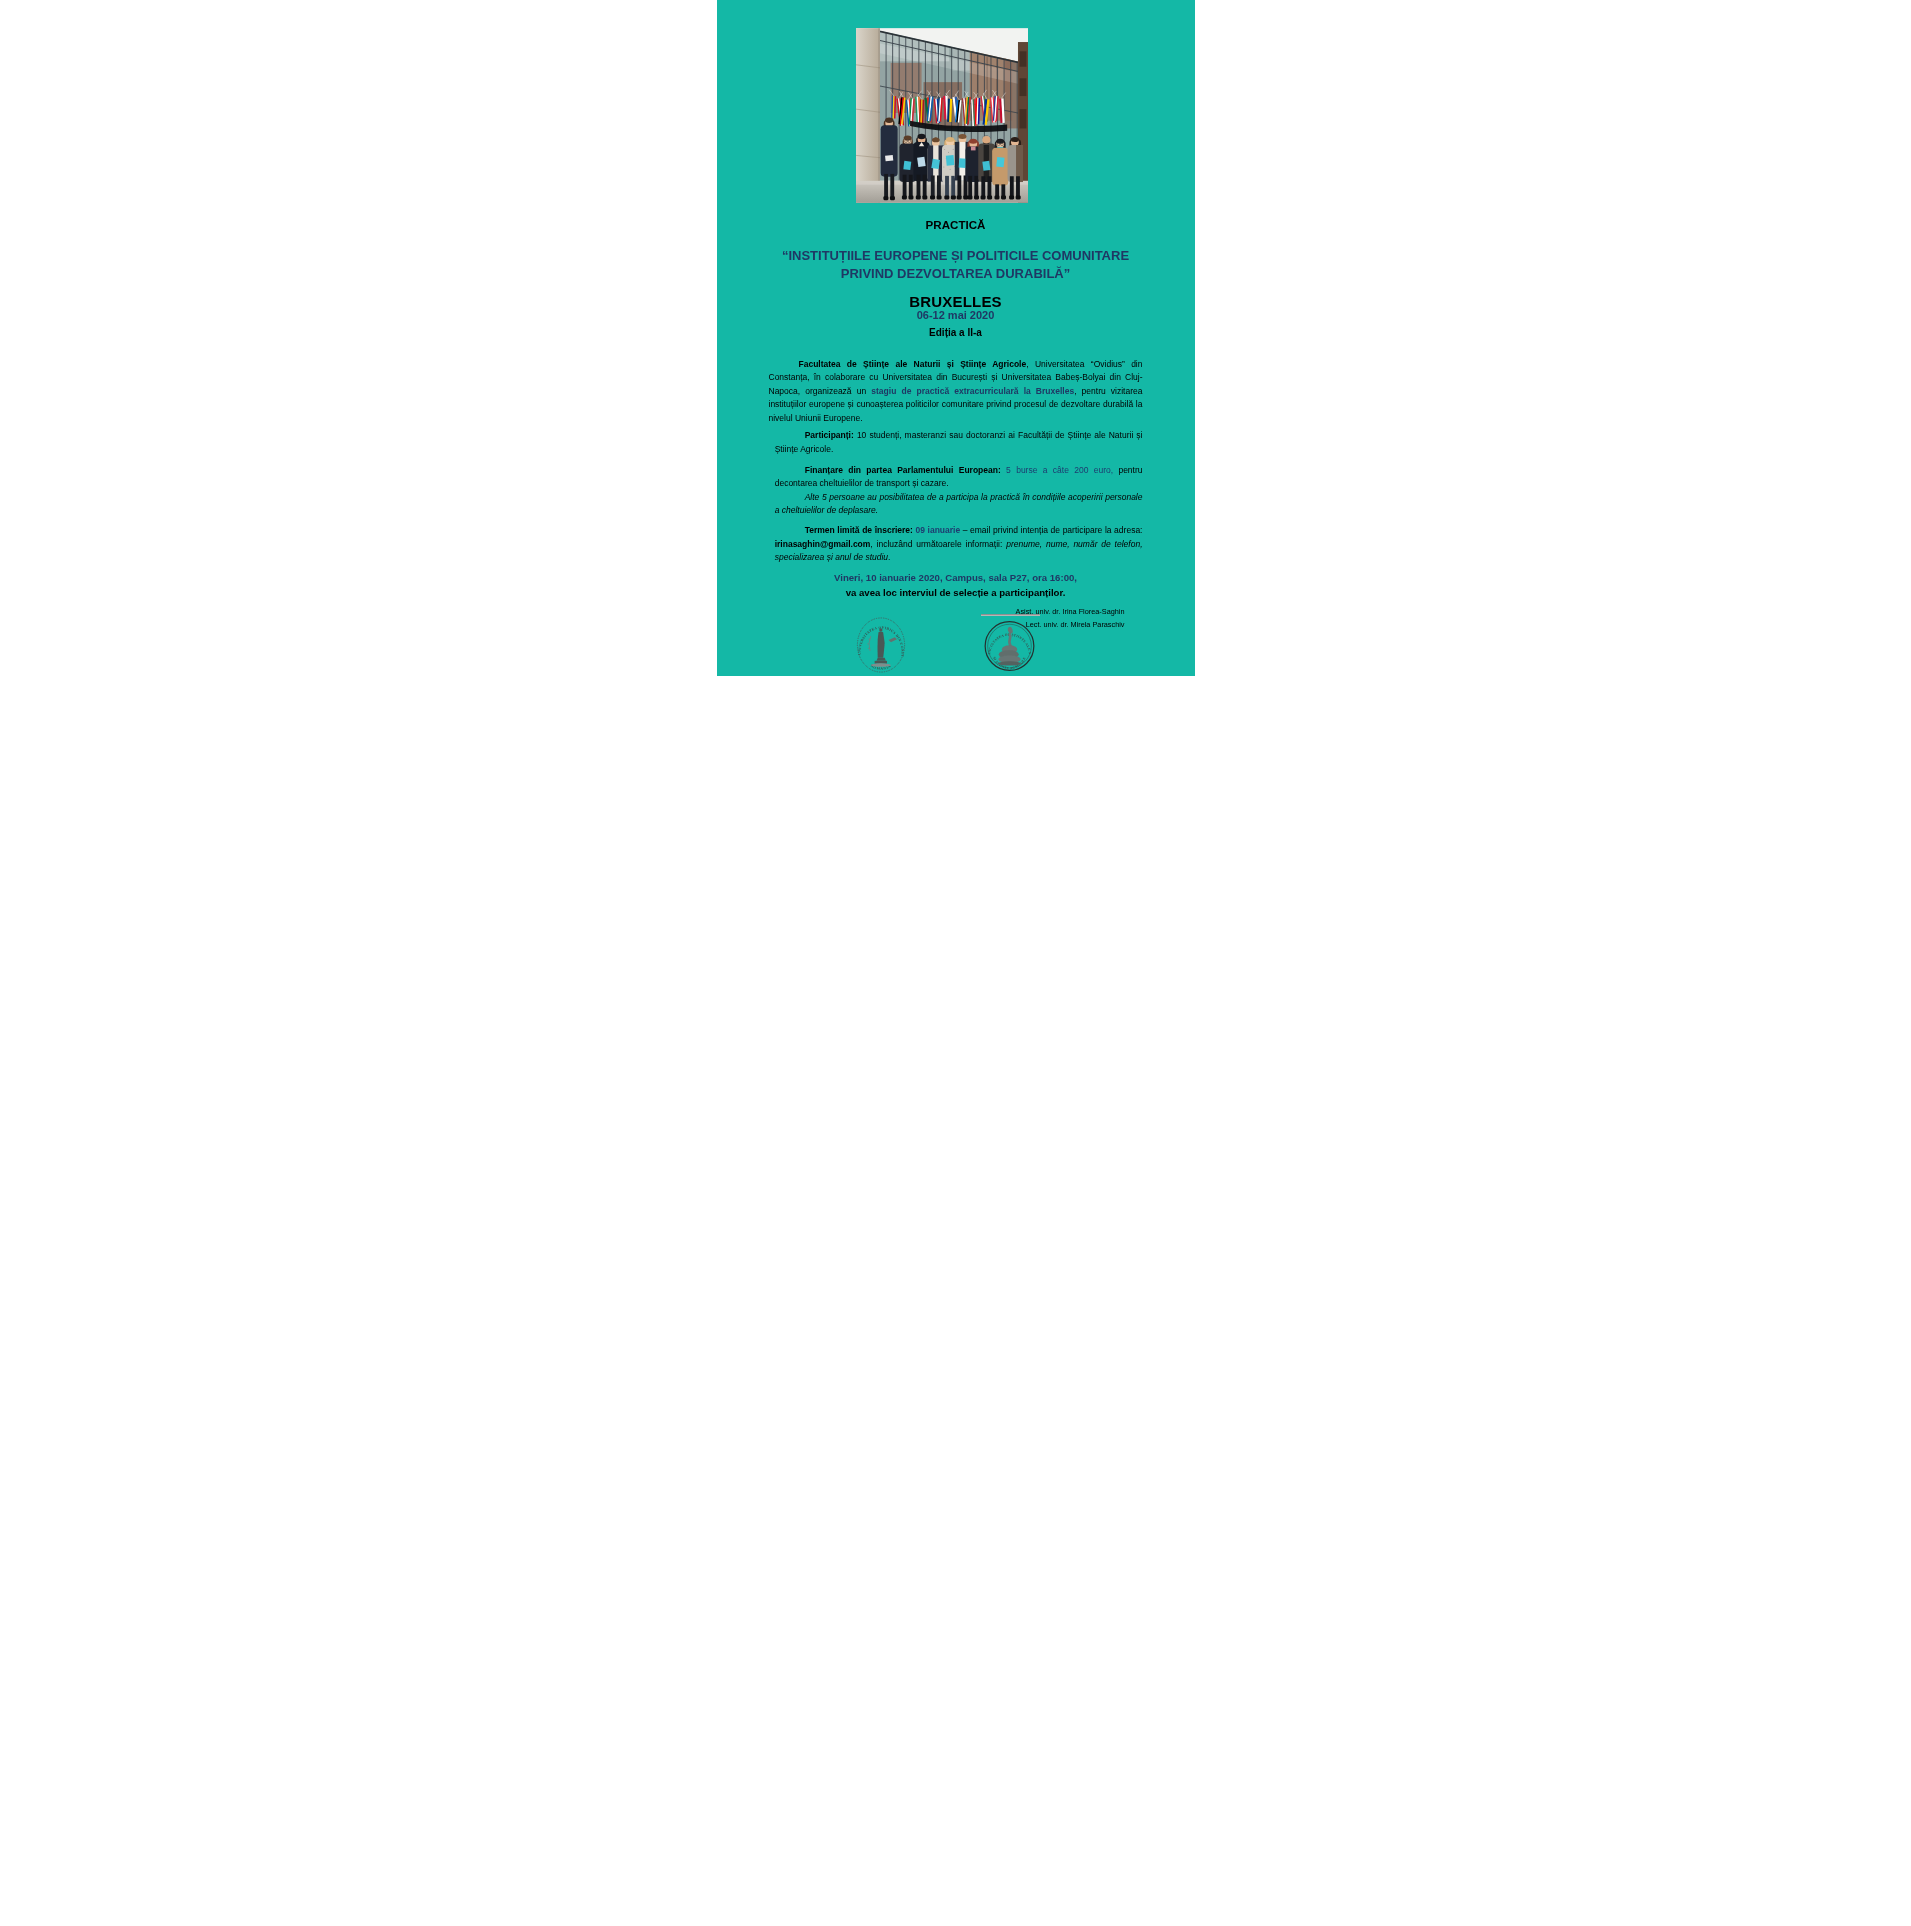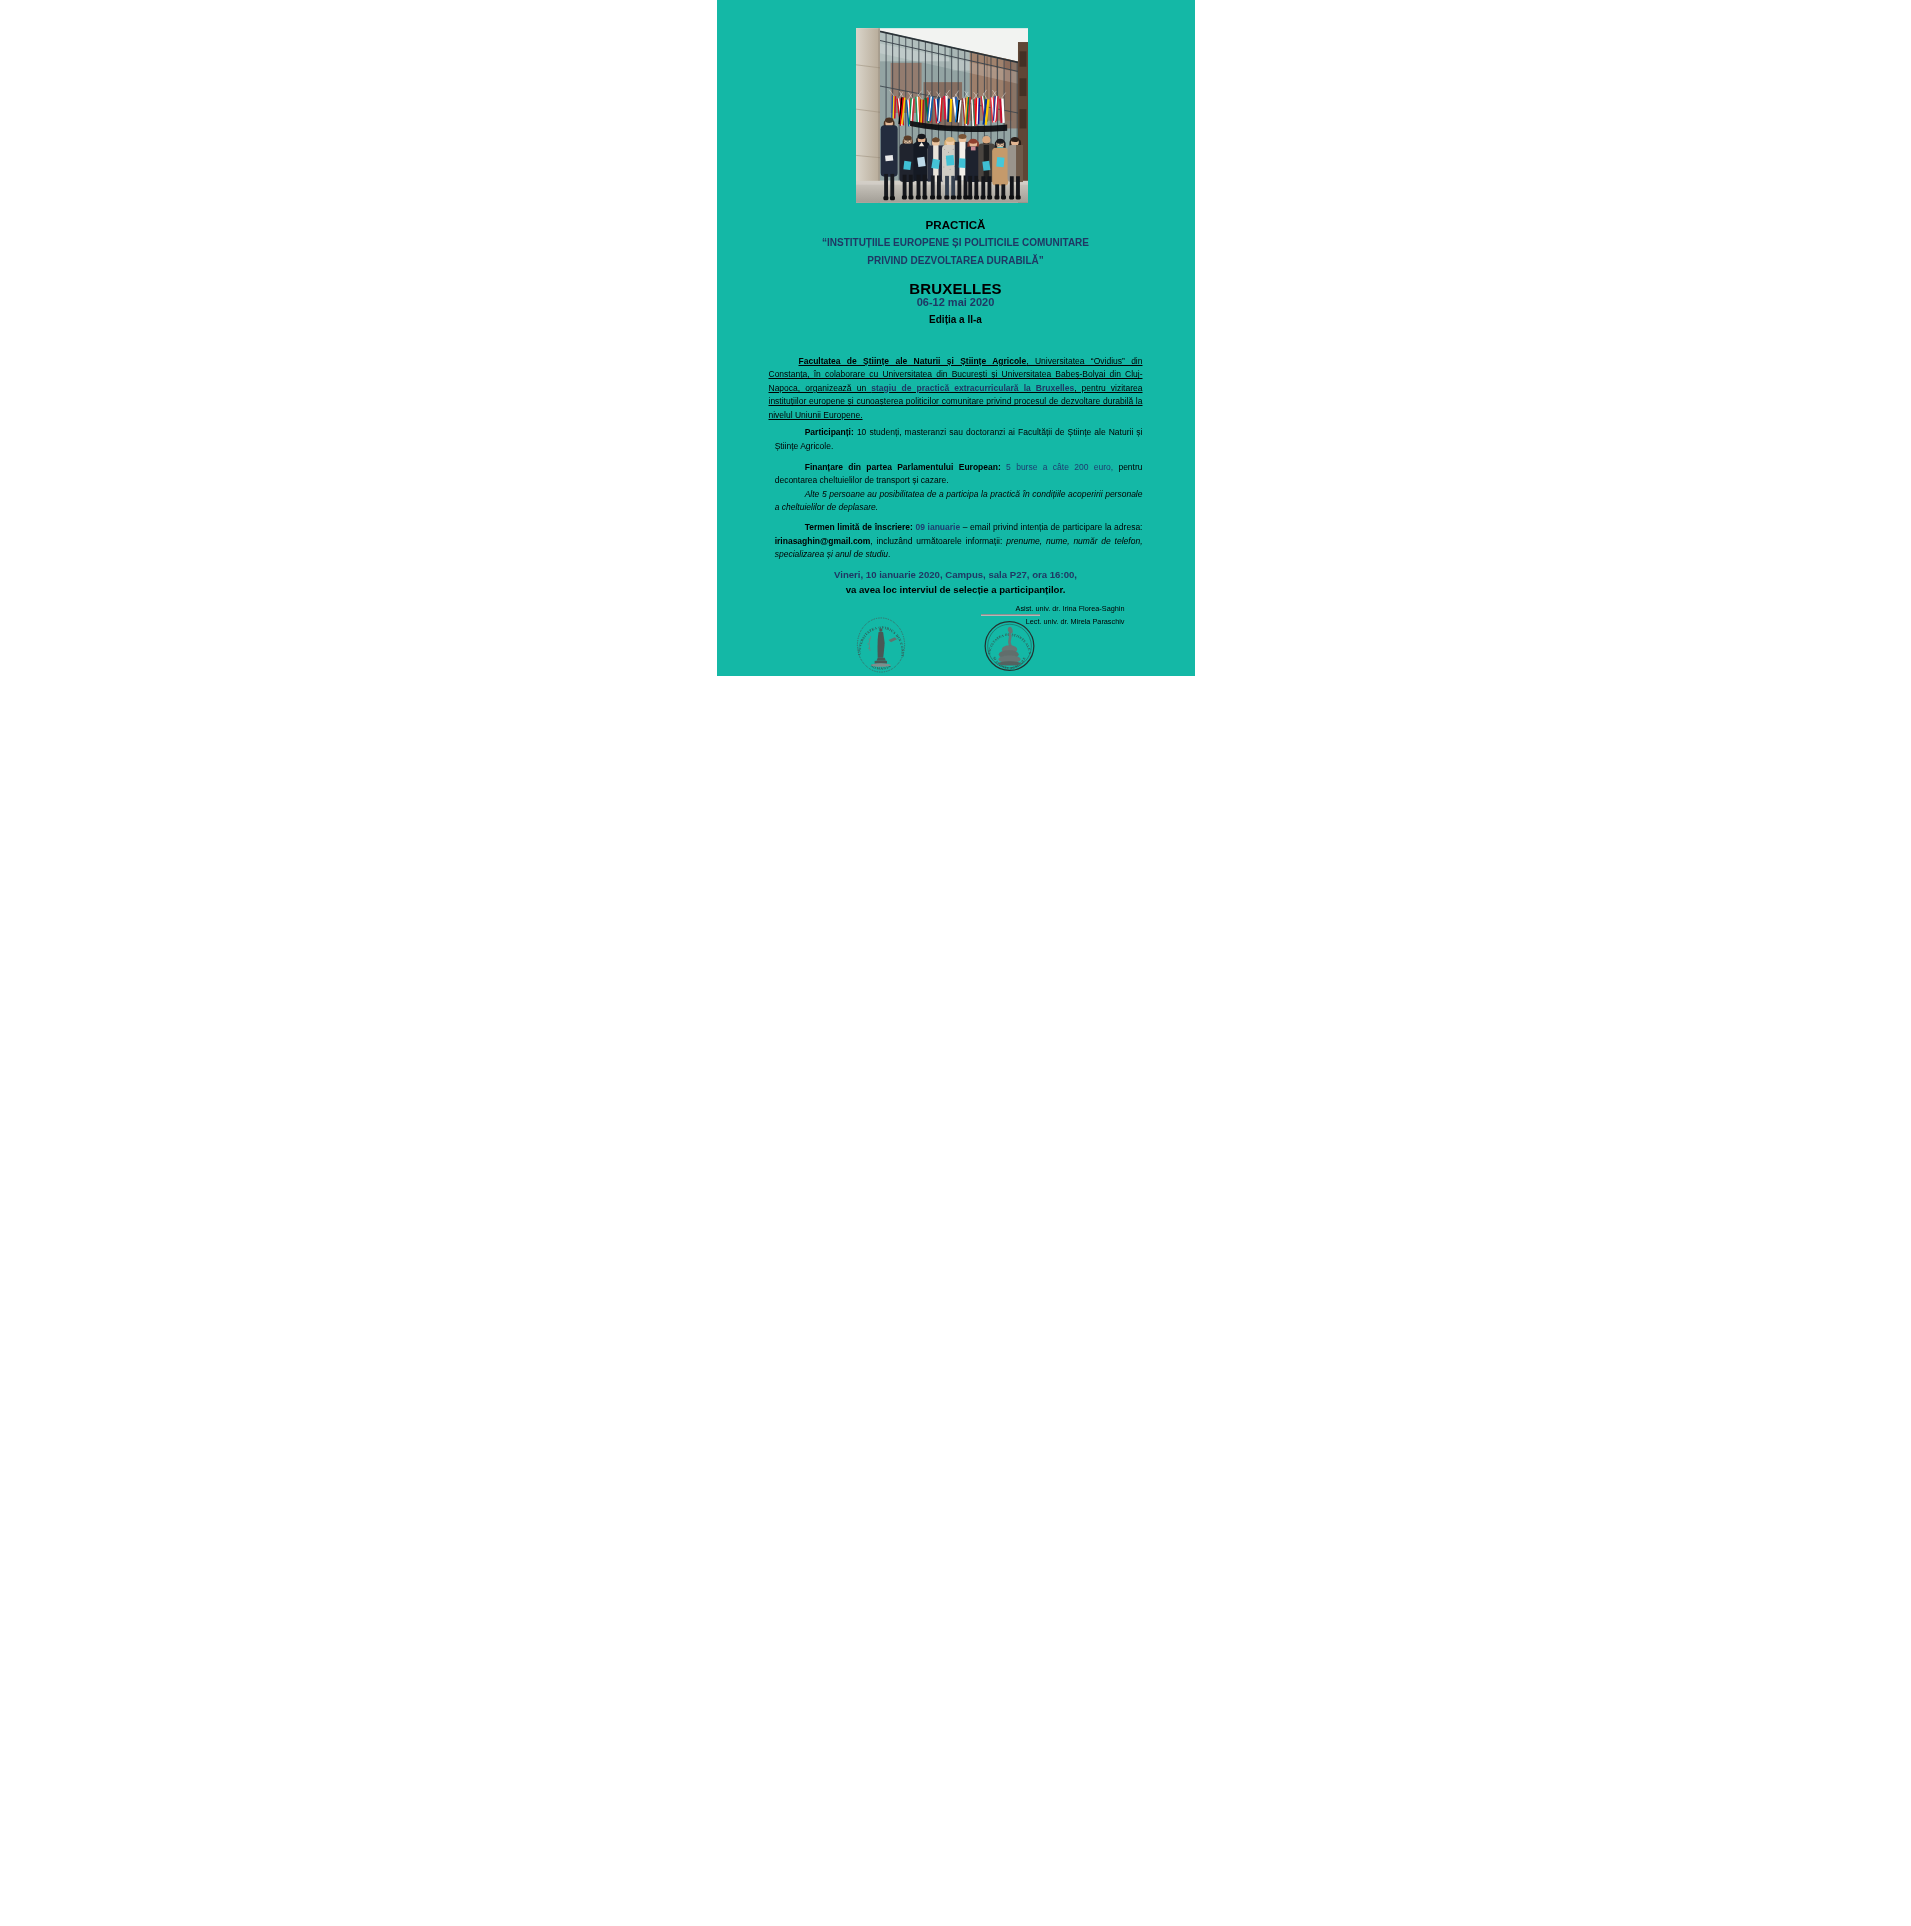--- a/index.html
+++ b/index.html
@@ -8,28 +8,28 @@
     width:478px; height:676px; position:relative; margin:0 auto;
     background:#14b8a6; color:#000;
     font-family:"Liberation Sans", sans-serif;
     overflow:hidden;
   }
   .content { position:absolute; inset:0; padding:0 52px; }
   .photo-wrap { margin:28px 0 0 87px; width:172px; height:175px; }
   .photo-wrap svg { display:block; width:172px; height:175px; }
 
   .h-practica { margin-top:16px; text-align:center; font-weight:bold; font-size:11.6px; line-height:11.6px; }
-  .h-title    { margin-top:3px; text-align:center; font-weight:bold; font-size:10px; line-height:18px; color:#1f3864; white-space:nowrap; }
+  .h-title    { margin-top:16px; text-align:center; font-weight:bold; font-size:13px; line-height:18px; color:#1f3864; white-space:nowrap; }
   .h-city     { margin-top:12.3px; text-align:center; font-weight:bold; font-size:15px; line-height:13px; letter-spacing:0.2px; }
   .h-dates    { margin-top:2.7px;  text-align:center; font-weight:bold; font-size:11px; line-height:9.6px; color:#1f3864; }
   .h-edition  { margin-top:7.7px; text-align:center; font-weight:bold; font-size:10px; line-height:10px; }
 
   .para { font-size:8.5px; line-height:13.5px; text-align:justify; text-indent:30px; }
   .indented { padding-left:6.2px; }
-  .mt-p1 { margin-top:30px;text-decoration:underline; } .mt-p2 { margin-top:3.9px; } .mt-p3 { margin-top:7.3px; }
+  .mt-p1 { margin-top:20px; } .mt-p2 { margin-top:3.9px; } .mt-p3 { margin-top:7.3px; }
   .mt-p5 { margin-top:6.5px; }
   .bold { font-weight:bold; } .italic { font-style:italic; }
   .navy { color:#1f3864; } .blue { color:#1e3c70; }
 
   .interview { margin-top:6.5px; text-align:center; font-weight:bold; font-size:9.6px; line-height:14.6px; }
   .interview .l1 { color:#1f3864; }
 
   .signatures { margin-top:6.2px; text-align:right; padding-right:18px; font-size:7.3px; line-height:12.7px; }
 
   .seal { position:absolute; opacity:.92; filter:blur(0.1px); }

